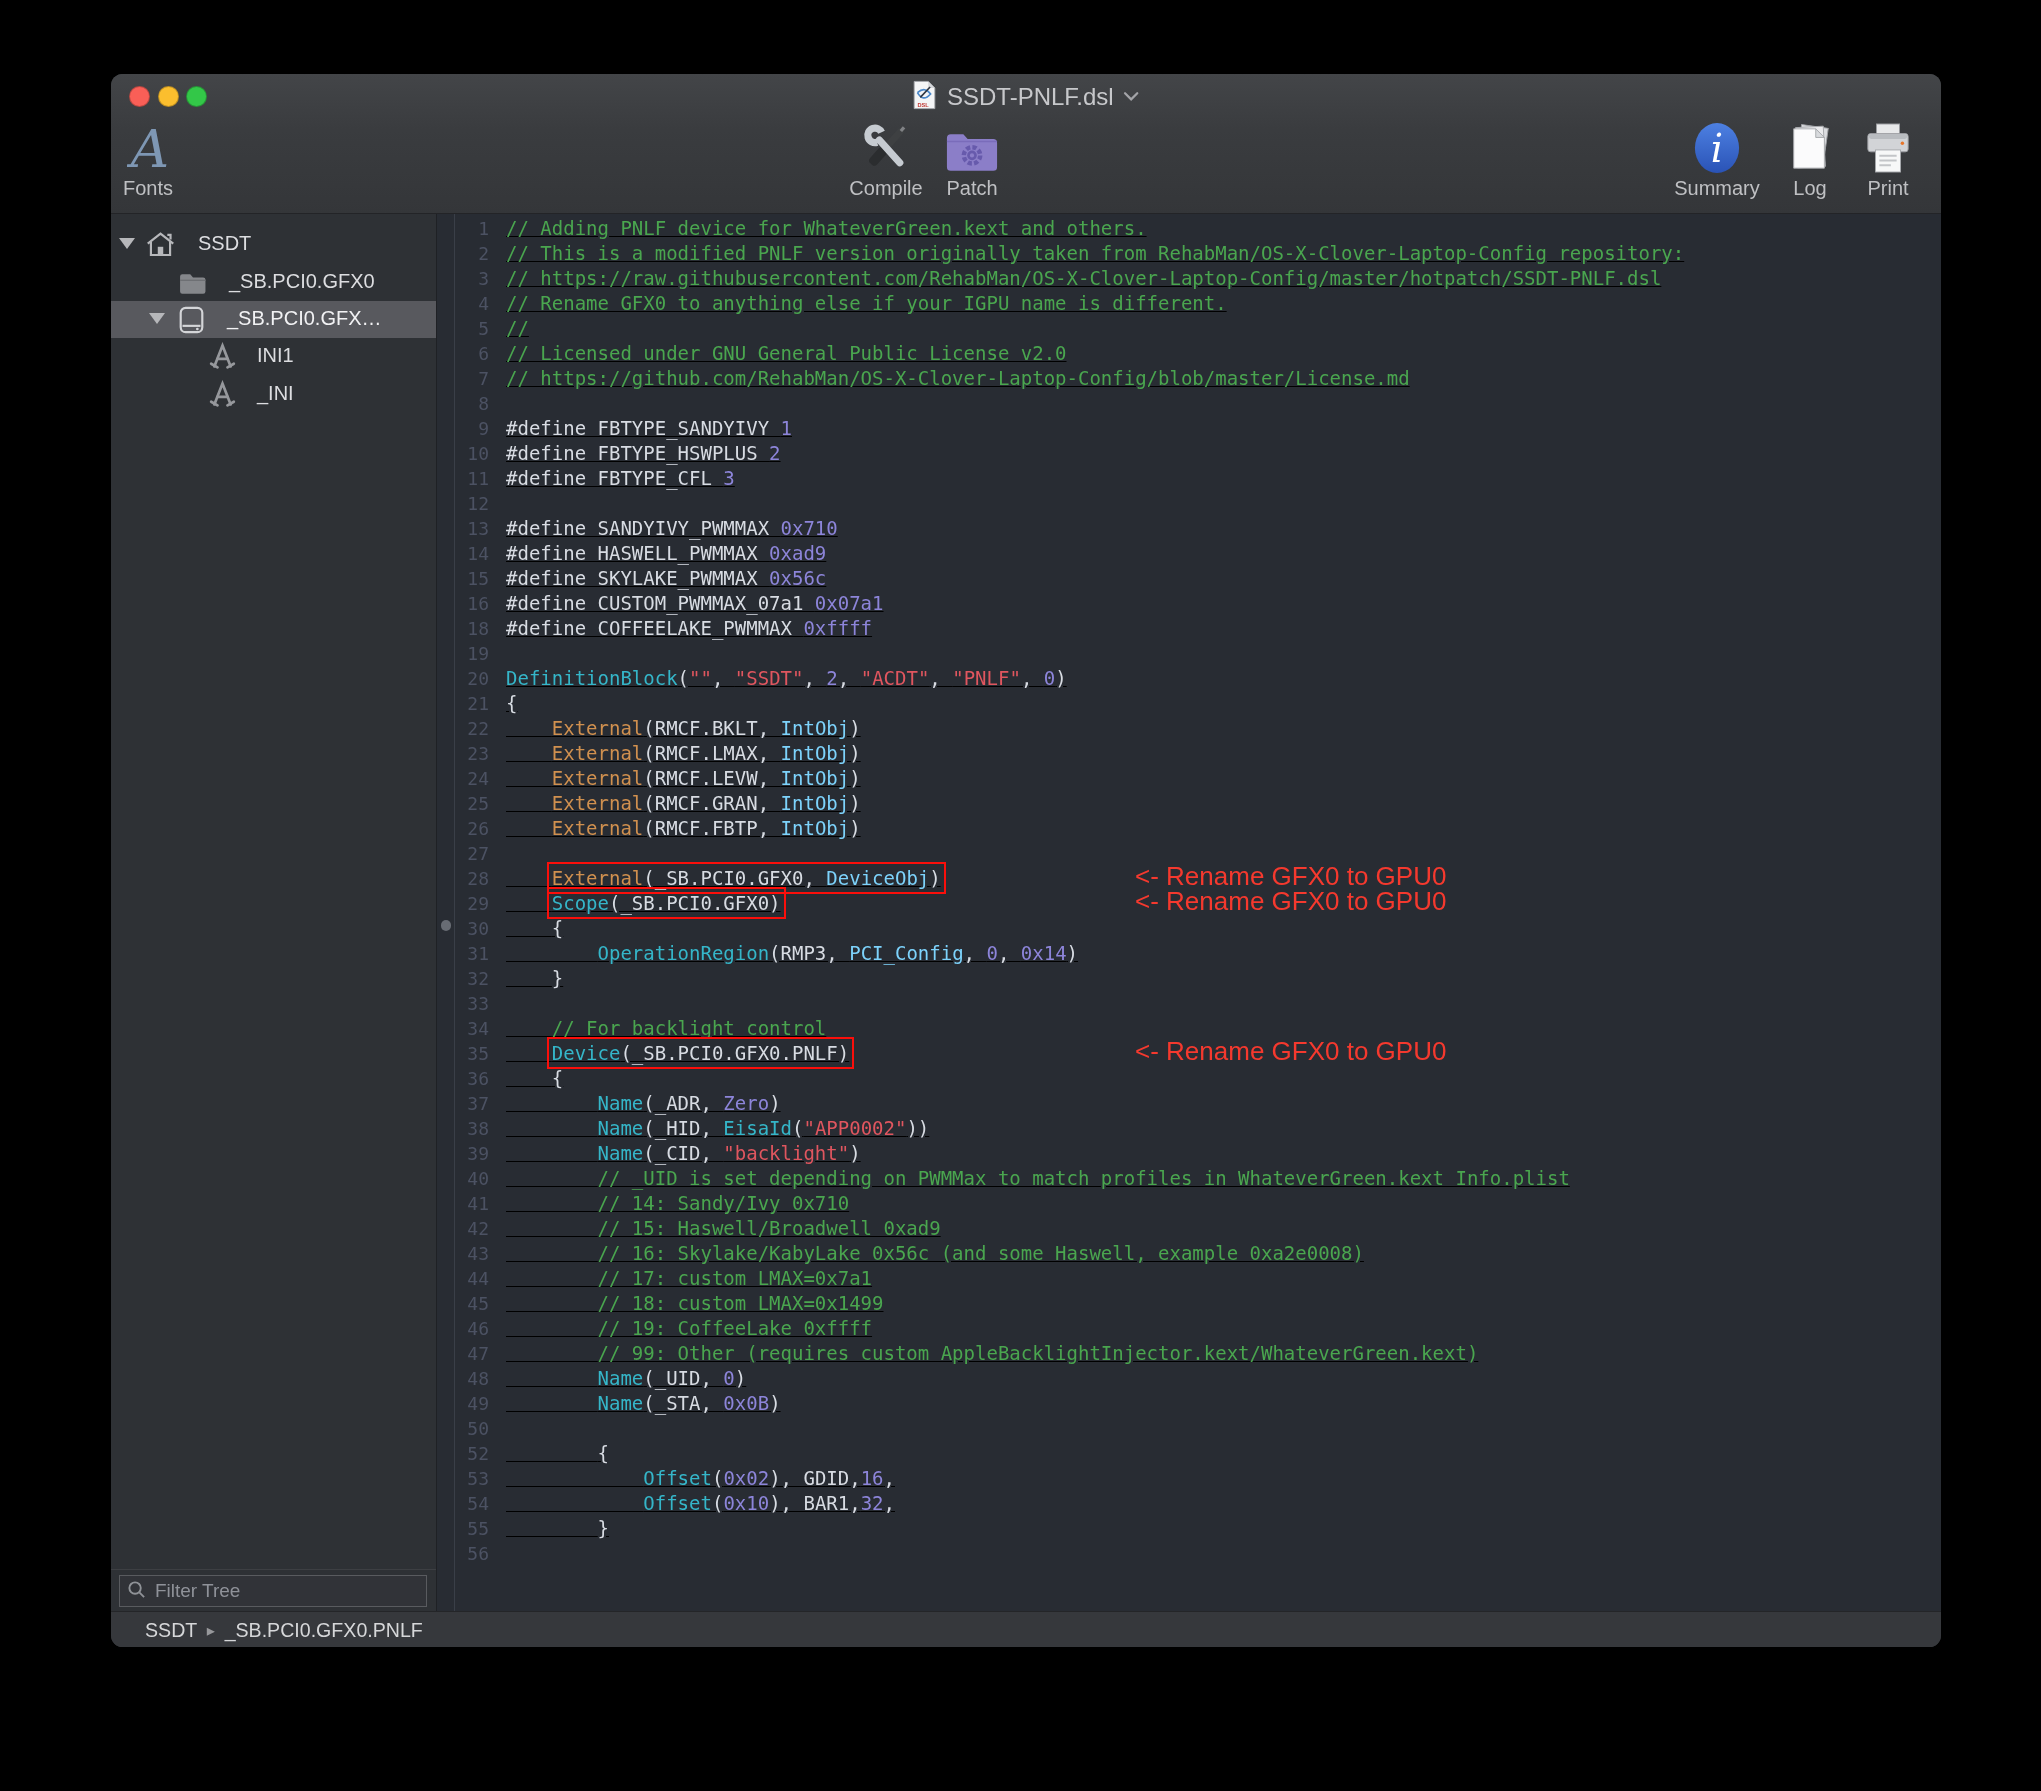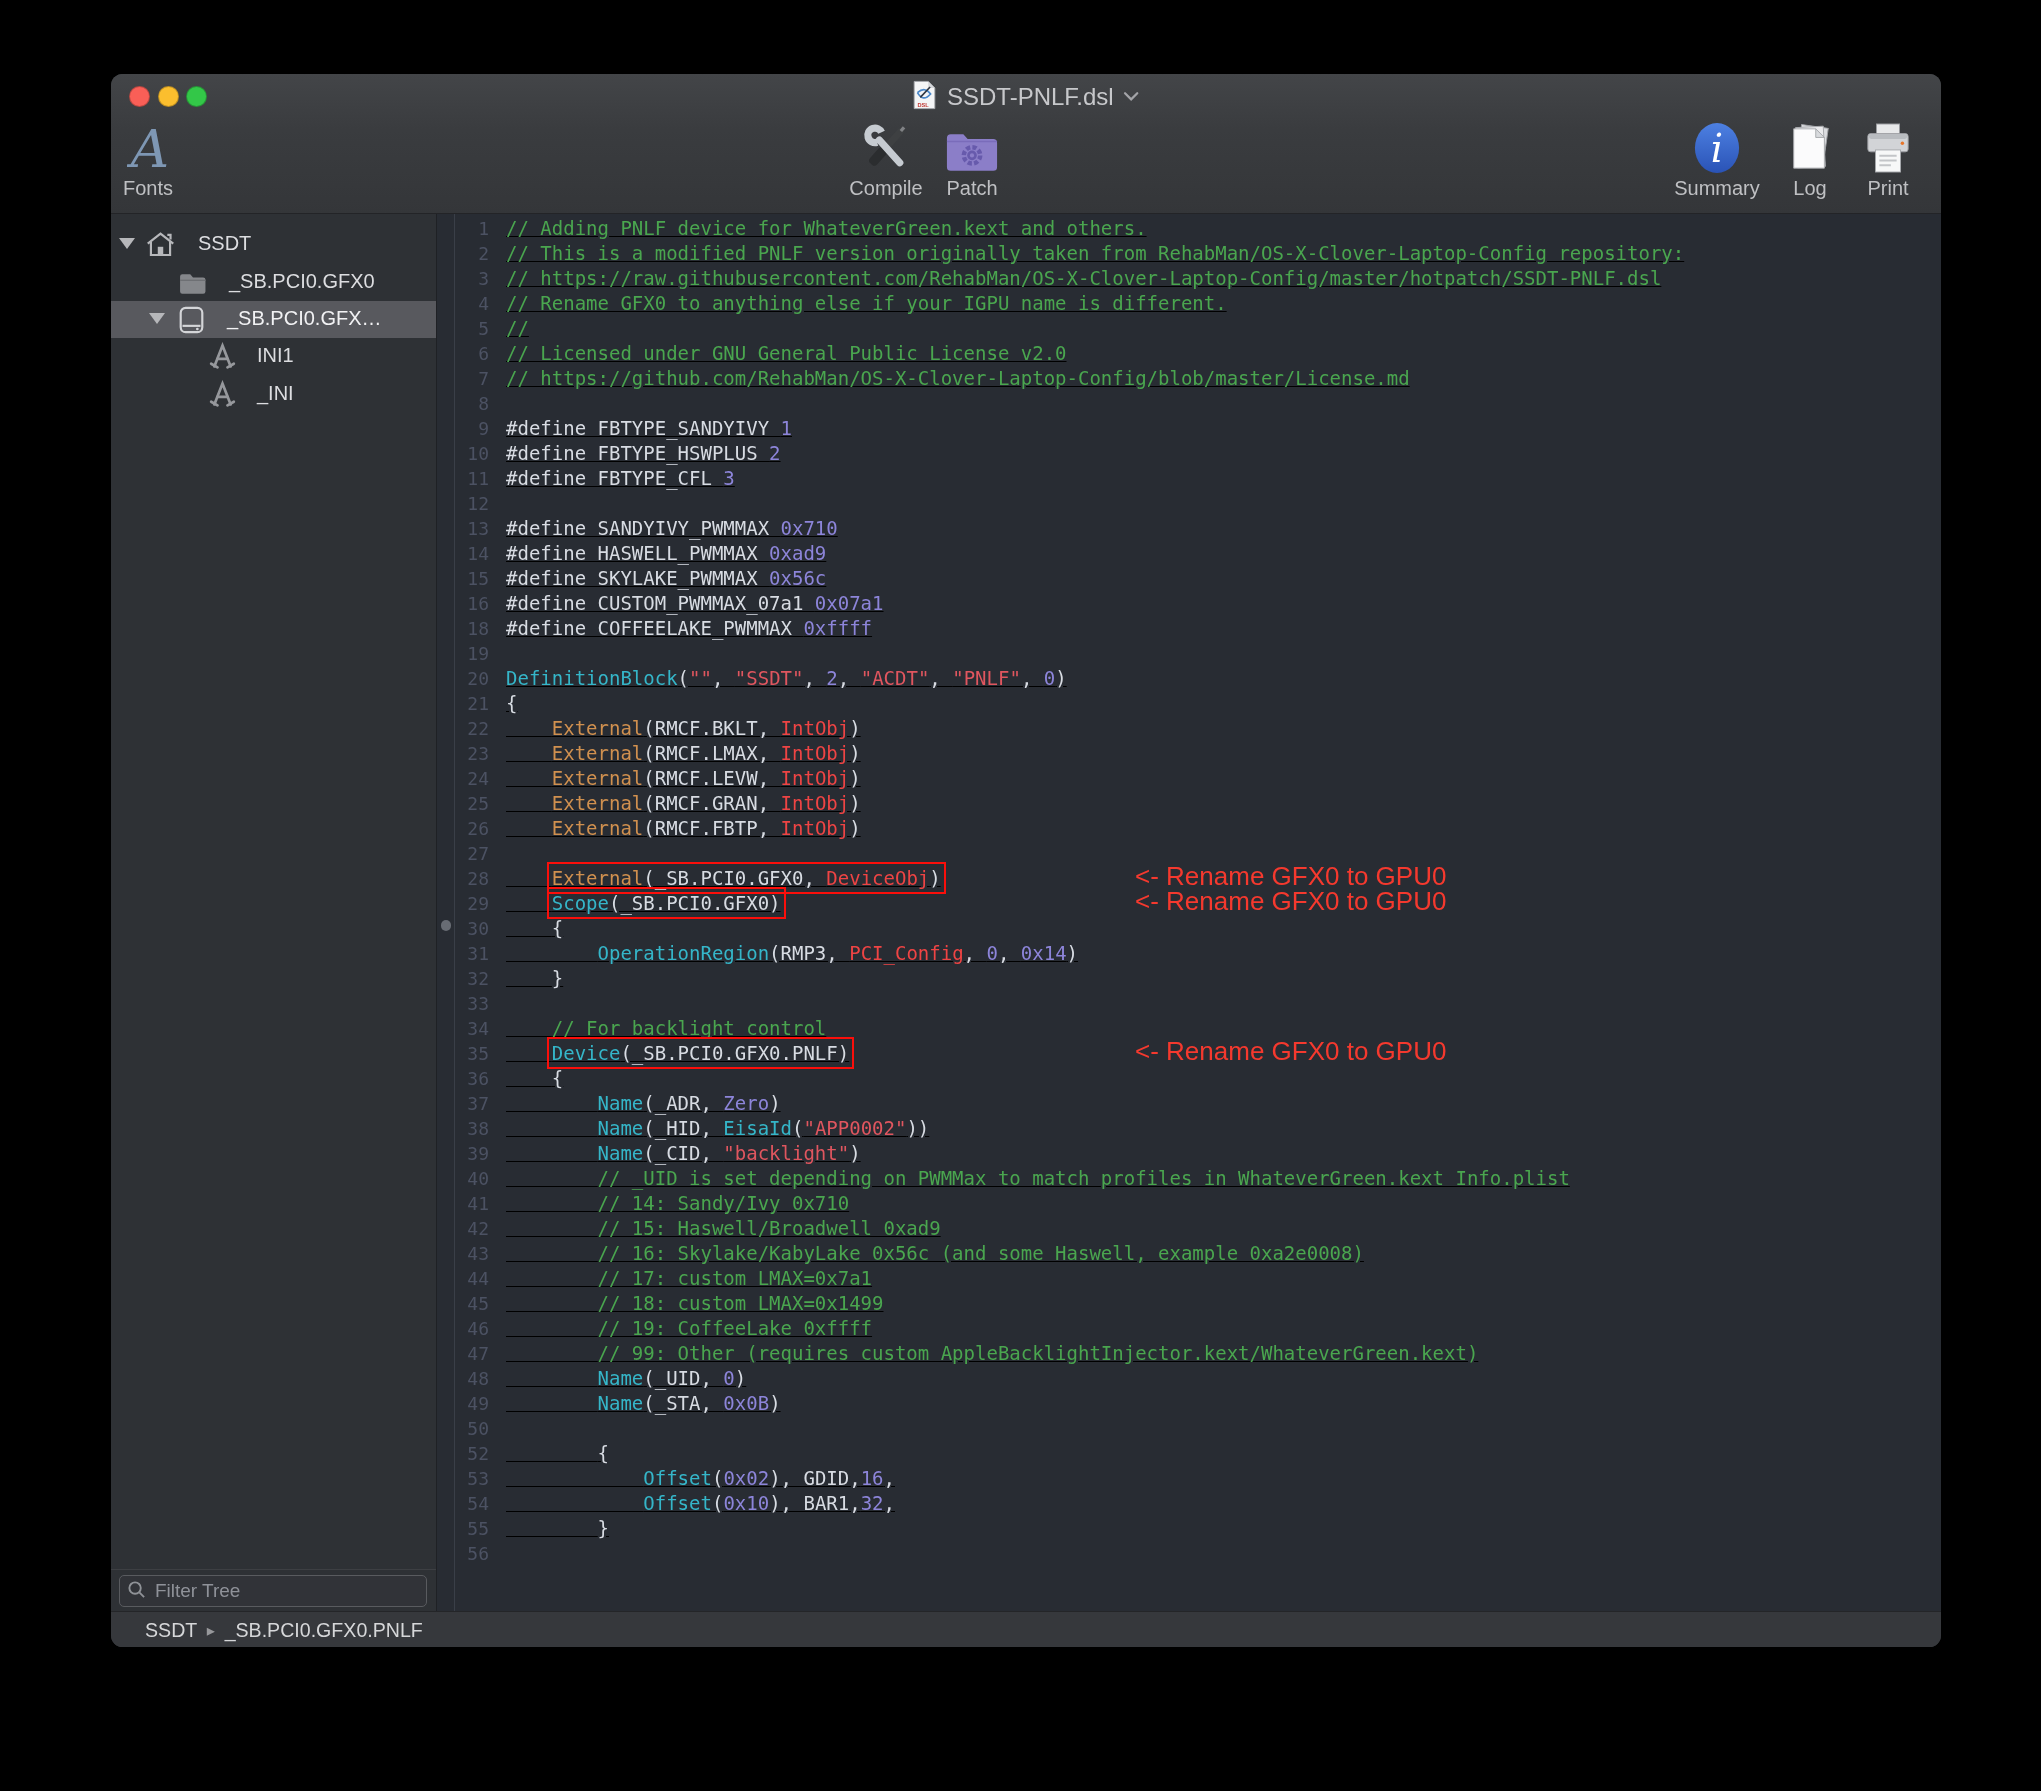--- a/index.html
+++ b/index.html
@@ -24,37 +24,37 @@
   .sidebar{position:absolute;left:0;top:140px;width:325px;height:1355px;background:#2e3135;}
   .tree-row{position:absolute;left:0;width:100%;height:37px;}
   .tree-row.selected{background:#58595e;}
   .tri{position:absolute;top:11.5px;width:0;height:0;border-left:8.6px solid transparent;
     border-right:8.6px solid transparent;border-top:11.5px solid #b6b7ba;}
   .ticon{position:absolute;top:3.8px;}
   .tlabel{position:absolute;top:5.7px;font-size:20px;color:#dcdde0;white-space:nowrap;}
   .tree-row.selected .tlabel{color:#f2f2f4;}
   .filterrow{position:absolute;left:0;top:1495px;width:325px;height:42px;background:#2e3135;border-top:1px solid #3d3f43;}
   .filterbox{position:absolute;left:7.6px;top:4.8px;width:308px;height:32.5px;box-sizing:border-box;
-    border:1.4px solid #595b5f;border-radius:5px;background:#313338;display:flex;align-items:center;padding:0 7.6px;gap:6.7px;}
+    border:1.4px solid #595b5f;border-radius:0;background:#313338;display:flex;align-items:center;padding:0 7.6px;gap:6.7px;}
   .filterbox input{flex:1;background:transparent;border:none;outline:none;color:#d8d9db;
     font-size:19px;font-family:"Liberation Sans",sans-serif;}
   .filterbox input::placeholder{color:#8f9299;}
   
   .editor{position:absolute;left:325px;top:140px;width:1505px;height:1398px;background:#282c33;
     border-left:1px solid #1f2125;overflow:hidden;}
   .gutterline{position:absolute;left:17px;top:0;width:1px;height:100%;background:#3a3f48;}
   .gutterdot{position:absolute;left:3.8px;top:706px;width:10.5px;height:10.5px;border-radius:50%;background:#686c74;}
   .codelines{position:absolute;left:0;top:1.9px;width:100%;
     font-family:"DejaVu Sans Mono",monospace;font-size:19px;line-height:25px;}
   .line{position:relative;height:25px;white-space:pre;display:flex;}
   .ln{display:inline-block;width:52px;flex:0 0 52px;text-align:right;color:#4c5263;font-size:18px;
     user-select:none;}
   .codetext{margin-left:17px;text-decoration:underline;}
   .pln{color:#d8dce3}.com{color:#4aa64f}.num{color:#8d85da}.op{color:#35b6c9}
-  .ext{color:#d0904f}.typ{color:#ef4444}.str{color:#e0565f}
+  .ext{color:#d0904f}.typ{color:#7dd3fc}.str{color:#e0565f}
   .redbox{outline:2.9px solid #fb0f0b;outline-offset:3.8px;}
   .ann{position:absolute;left:698px;top:-1.9px;font-family:"Liberation Sans",sans-serif;
     font-size:26px;color:#f5392e;white-space:nowrap;}
   
   .statusbar{position:absolute;left:0;top:1537px;width:100%;height:36px;background:#36383c;
     border-top:1px solid #242528;display:flex;align-items:center;}
   .statusbar .crumb{font-size:19.6px;color:#d6d7d9;}
   .statusbar .sep{font-size:16.3px;color:#97989b;margin:0 9.6px;}
   .statusbar .first{margin-left:34px;}
 </style>

